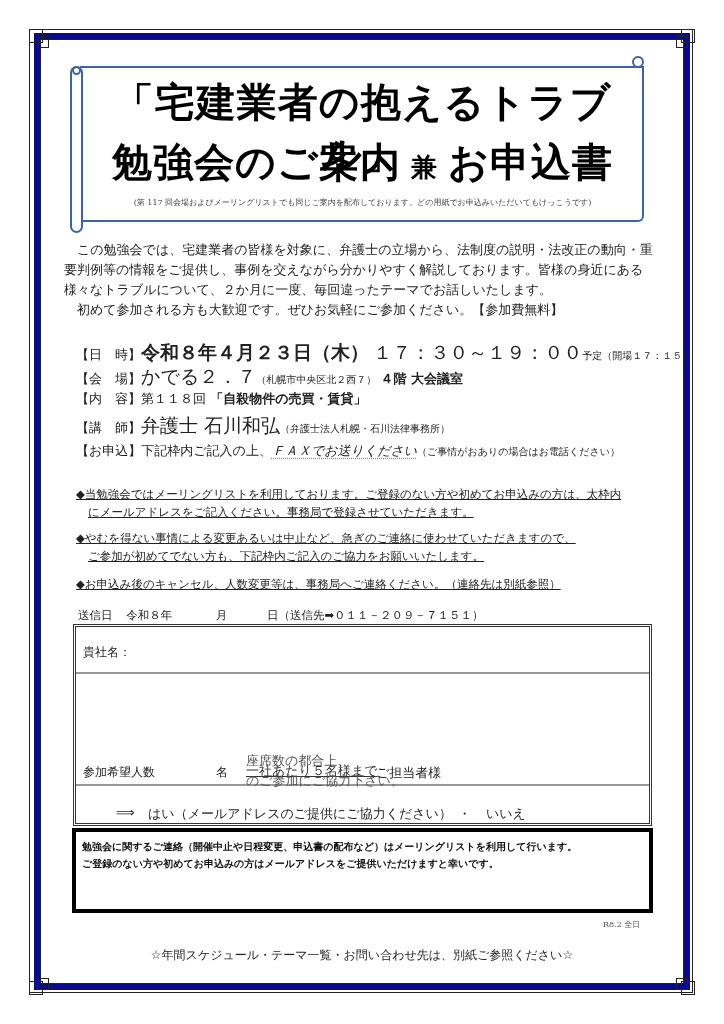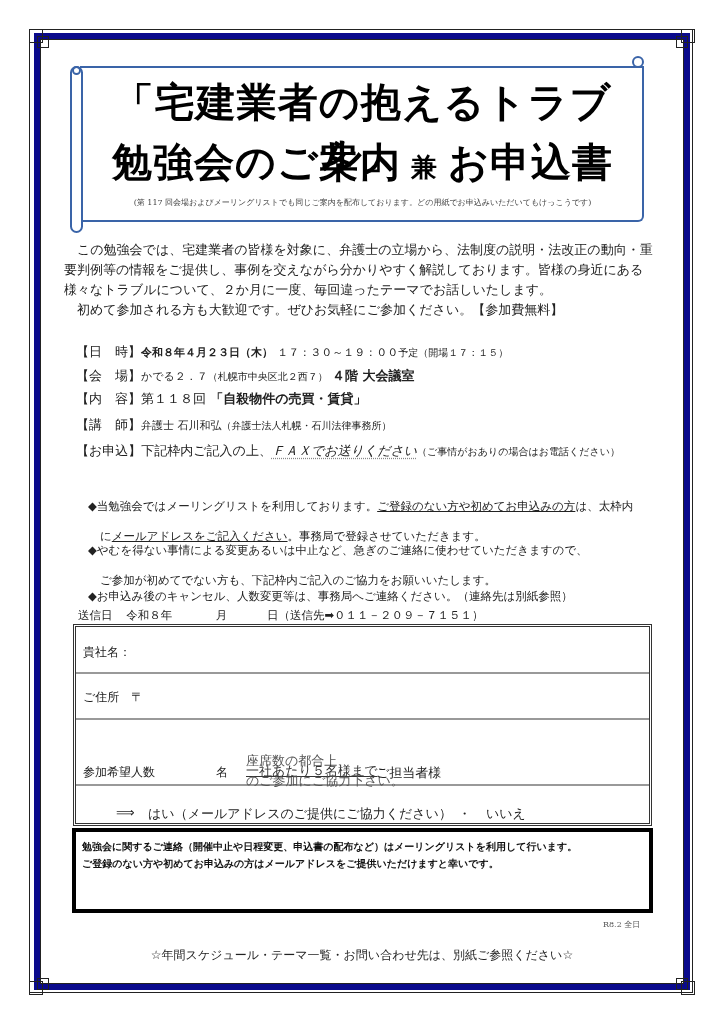--- a/index.html
+++ b/index.html
@@ -63,26 +63,26 @@
 
   .intro {
     position: absolute; left: 64px; top: 240px; width: 596px;
     font-size: 13px; line-height: 20px; color: #222;
   }
   .intro p { margin: 0; }
 
   .info { position: absolute; left: 76px; width: 580px; font-size: 13px; line-height: 18px; color: #222; white-space: nowrap; }
   .info .lbl { display: inline-block; }
   .info .b { font-weight: bold; }
-  .info .big { font-size: 11px; }
+  .info .big { font-size: 19px; }
   .info .sm { font-size: 10px; }
   .info .u { text-decoration: underline dotted #888; text-underline-offset: 3px; font-style: italic; }
 
   .notes { position: absolute; left: 76px; width: 580px; font-size: 11.5px; line-height: 18px; color: #222; }
-  .notes p { margin: 12px; }
+  .notes p { margin: 0; text-decoration: underline; }
   .notes .u { text-decoration: underline; }
 
   .send-date { position: absolute; left: 78px; top: 608px; font-size: 11.5px; color: #222; white-space: nowrap; }
   .send-date span { display: inline-block; }
 
   .form-box {
     position: absolute; left: 73px; top: 624px; width: 579px; height: 202px;
     border: 3px double #333; box-sizing: border-box;
   }
   .form-row {
@@ -172,23 +172,20 @@
 <div class="send-date">
   <span>送信日</span>
   <span style="margin-left:10px;">令和８年</span>
   <span style="margin-left:40px;">月</span>
   <span style="margin-left:36px;">日</span><span>（送信先➡０１１－２０９－７１５１）</span>
 </div>
 
 <div class="form-box">
   <div class="form-row" style="top:0;height:47px;">
     <span class="cell" style="left:7px;top:17px;">貴社名：</span>
-  </div>
-  <div class="form-row" style="top:47px;height:46px;">
-    <span class="cell" style="left:7px;top:15px;">ご住所　〒</span>
   </div>
   <div class="form-row" style="top:126px;height:33px;">
     <span class="cell" style="left:7px;top:11px;">参加希望人数</span>
     <span class="cell" style="left:140px;top:11px;">名</span>
     <div class="seat-note">
       <div>座席数の都合上、</div>
       <div class="u">一社あたり５名様まで</div>
       <div>のご参加にご協力下さい。</div>
     </div>
     <span class="cell" style="left:300px;top:11px;font-size:13px;">ご担当者様</span>

